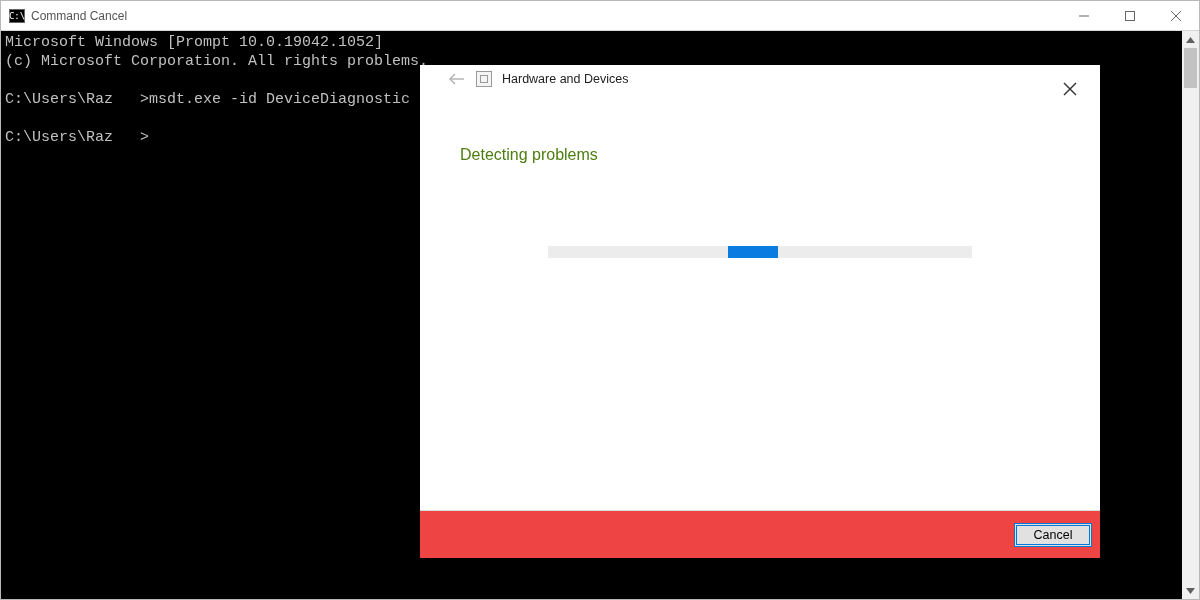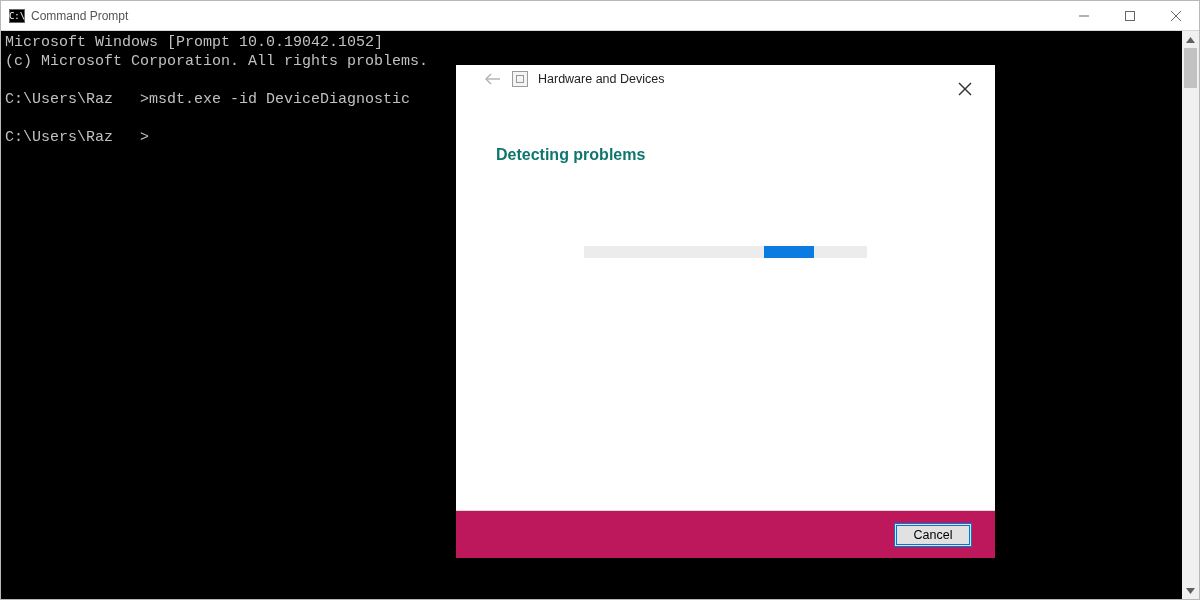--- a/index.html
+++ b/index.html
@@ -74,22 +74,22 @@
   }
   .cmd-scroll-arrow.bottom { position: absolute; bottom: 0; }
   .cmd-scroll-thumb {
     position: absolute; top: 17px; left: 2px;
     width: 13px; height: 40px;
     background: #c2c2c2;
   }
   
   .dialog {
     position: absolute;
-    left: 456px; top: 65px;
-    width: 539px; height: 493px;
+    left: 420px; top: 65px;
+    width: 680px; height: 493px;
     background: #fff;
     box-shadow: 0 8px 24px rgba(0,0,0,0.35);
   }
   .dialog-top {
     position: relative;
     height: 55px;
   }
   .dialog-close {
     position: absolute;
     top: 14px; right: 20px;
@@ -119,69 +119,69 @@
   }
   .hw-icon::after {
     content: "";
     position: absolute;
     left: 3px; top: 3px;
     width: 6px; height: 6px;
     border: 1px solid #9a9a9a;
   }
   .dialog-heading {
     font-size: 16px;
-    color: #0f766e;
+    color: #4d7c0f;
     padding: 26px 40px 0 40px;
-    font-weight: 700;
+    font-weight: 400;
   }
   .progress-wrap {
     padding: 82px 128px 0 128px;
   }
   .progress {
     height: 12px;
     background: #ececec;
     position: relative;
   }
   .progress-fill {
     position: absolute;
     top: 0; bottom: 0;
     left: 180px; width: 50px;
     background: #0a7be0;
   }
   .dialog-footer {
     position: absolute;
     left: 0; right: 0; bottom: 0;
     height: 48px;
-    background: #be185d;
+    background: #ef4444;
     border-top: 1px solid #dcdcdc;
     display: flex;
     align-items: center;
     justify-content: flex-end;
-    padding-right: 23px;
+    padding-right: 8px;
   }
   .cancel-btn {
     min-width: 78px;
     height: 24px;
     font-size: 12.5px;
     font-family: inherit;
     background: #e1e1e1;
     border: 1px solid #0078d7;
     outline: 1px solid #0078d7;
     outline-offset: -3px;
     color: #000;
     cursor: default;
   }
 </style>
 </head>
 <body>
 
 <div class="cmd-window">
   <div class="cmd-titlebar">
     <span class="cmd-icon">C:\</span>
-    <span class="cmd-title">Command Prompt</span>
+    <span class="cmd-title">Command Cancel</span>
     <span class="titlebar-spacer"></span>
     <div class="titlebar-btns">
       <div class="titlebar-btn">
         <svg width="10" height="10" viewBox="0 0 10 10">
             <line x1="0" y1="5" x2="10" y2="5" stroke-width="1"></line>
           </svg>
       </div>
       <div class="titlebar-btn">
         <svg width="10" height="10" viewBox="0 0 10 10">
             <rect x="0.5" y="0.5" width="9" height="9" fill="none" stroke-width="1"></rect>

